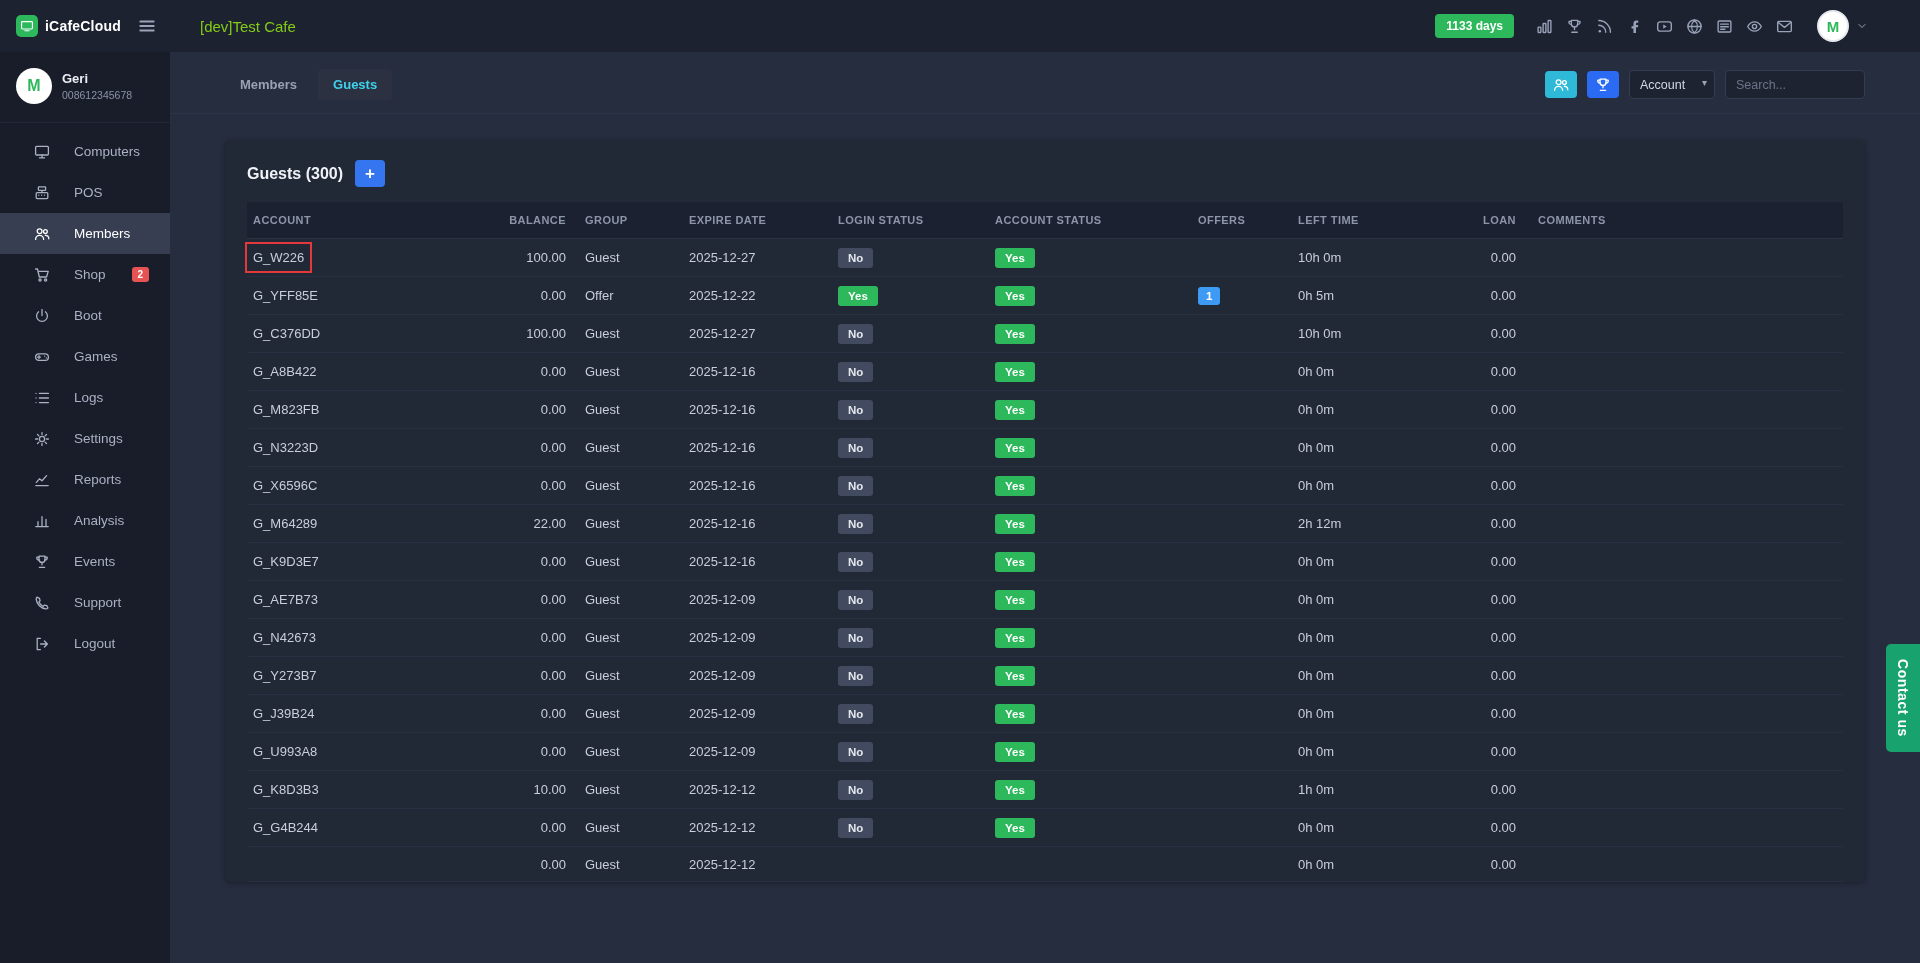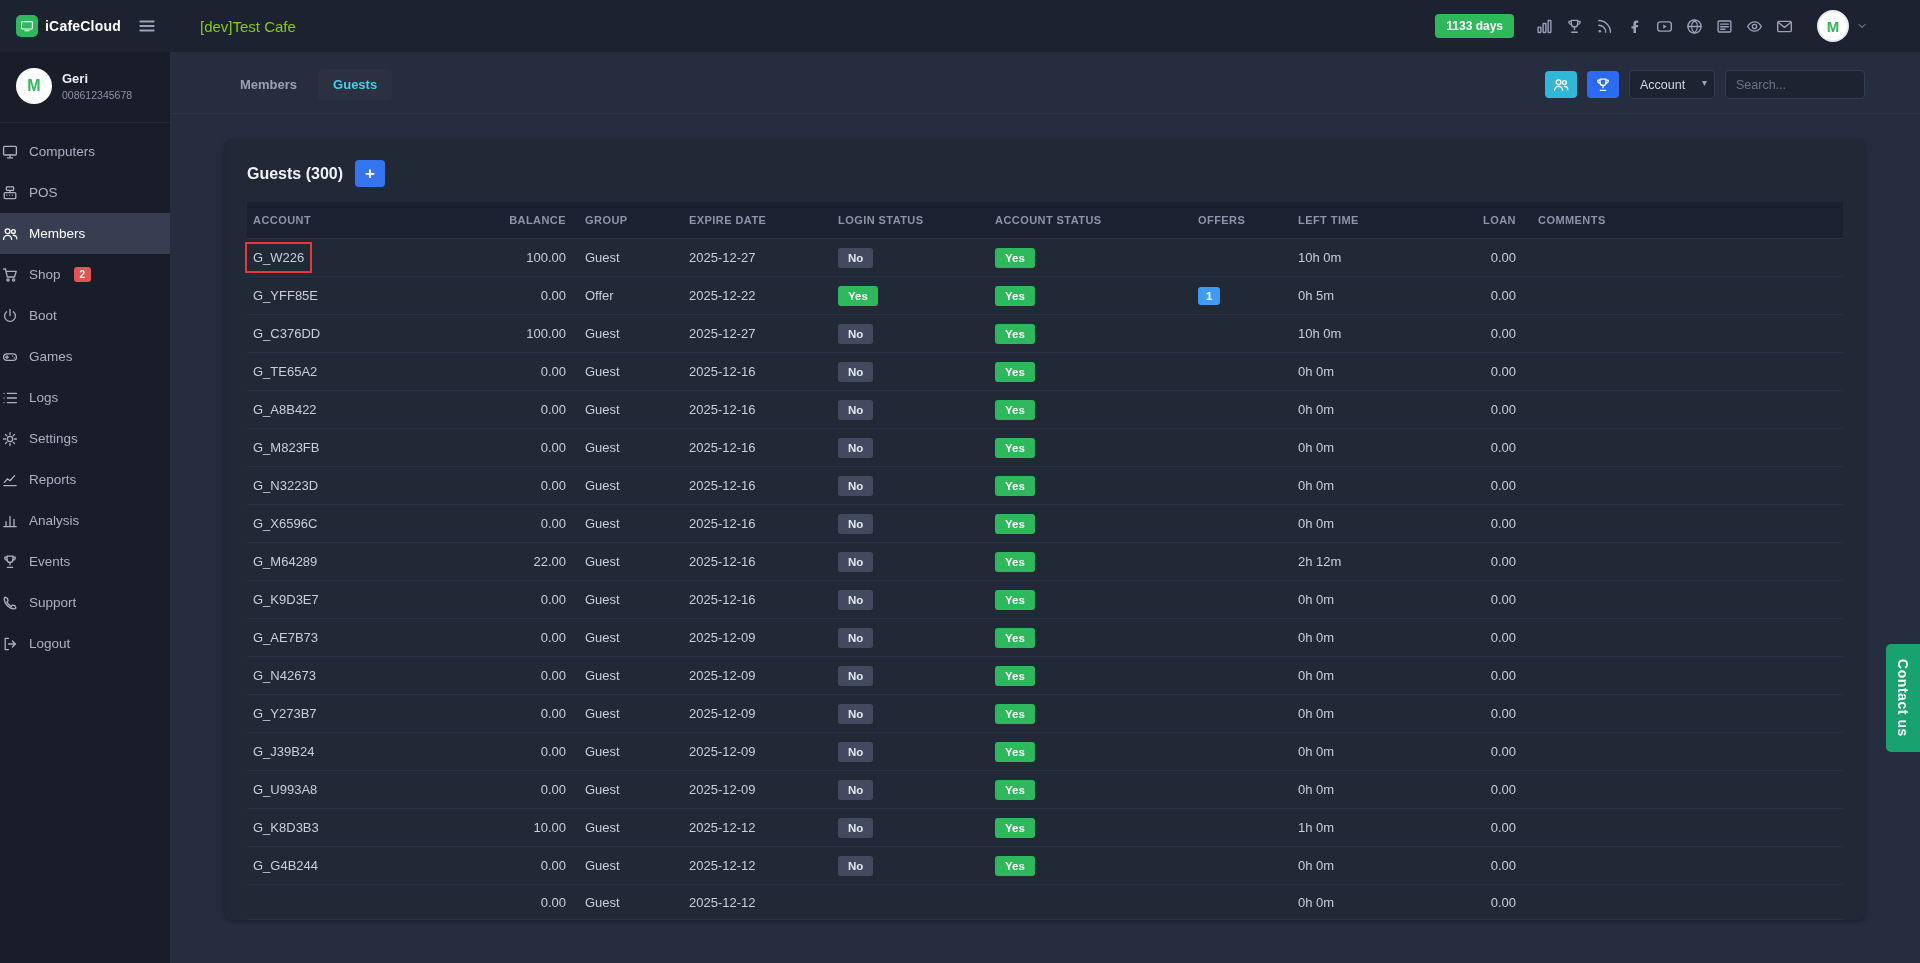--- a/index.html
+++ b/index.html
@@ -30,21 +30,21 @@
   .chevron { color:#9aa3b8; } .chevron svg { width:12px; height:12px; }
 
   
   .layout { display:flex; height:911px; }
   .sidebar { width:170px; flex:0 0 170px; background:#191d2a; display:flex; flex-direction:column; }
   .user-block { display:flex; align-items:center; gap:10px; padding:16px 14px 18px 16px; border-bottom:1px solid #232838; }
   .user-avatar { width:36px; height:36px; border-radius:50%; background:#ffffff; color:#2eb85c; font-weight:800; font-size:16px; display:flex; align-items:center; justify-content:center; }
   .user-name { color:#eceef4; font-size:13px; font-weight:700; }
   .user-phone { color:#8a92a6; font-size:10.5px; margin-top:3px; }
   .nav { padding-top:8px; }
-  .nav-item { height:41px; display:flex; align-items:center; gap:11px; padding:0 14px 0 2px; color:#aab1c2; font-size:13.5px; cursor:pointer; }
+  .nav-item { height:41px; display:flex; align-items:center; gap:24px; padding:0 14px 0 34px; color:#aab1c2; font-size:13.5px; cursor:pointer; }
   .nav-item.active { background:#373e52; color:#ffffff; }
   .nav-icon svg { width:16px; height:16px; }
   .nav-badge { background:#e55353; color:#fff; font-size:10px; font-weight:700; padding:2px 6px; border-radius:3px; margin-left:2px; }
 
   
   .main { flex:1; background:#262d3e; overflow:hidden; }
   .toolbar { display:flex; align-items:center; justify-content:space-between; padding:17px 55px 13px 55px; border-bottom:1px solid #2d3447; }
   .tabs { display:flex; align-items:center; gap:6px; }
   .tab { padding:8px 15px; font-size:13px; font-weight:600; color:#9aa1b3; cursor:pointer; border-radius:4px; }
   .tab.active { color:#3fd2ec; background:#2b3140; }
@@ -416,32 +416,20 @@
                 <td class="c-group">Guest</td>
                 <td class="c-expire_date">2025-12-27</td>
                 <td class="c-login_status"><span class="badge no">No</span></td>
                 <td class="c-account_status"><span class="badge yes">Yes</span></td>
                 <td class="c-offers"></td>
                 <td class="c-left_time">10h 0m</td>
                 <td class="c-loan right">0.00</td>
                 <td class="c-comments"></td>
               </tr>
               <tr>
-                <td class="c-account"><span>G_TE65A2</span></td>
-                <td class="c-balance right">0.00</td>
-                <td class="c-group">Guest</td>
-                <td class="c-expire_date">2025-12-16</td>
-                <td class="c-login_status"><span class="badge no">No</span></td>
-                <td class="c-account_status"><span class="badge yes">Yes</span></td>
-                <td class="c-offers"></td>
-                <td class="c-left_time">0h 0m</td>
-                <td class="c-loan right">0.00</td>
-                <td class="c-comments"></td>
-              </tr>
-              <tr>
                 <td class="c-account"><span>G_A8B422</span></td>
                 <td class="c-balance right">0.00</td>
                 <td class="c-group">Guest</td>
                 <td class="c-expire_date">2025-12-16</td>
                 <td class="c-login_status"><span class="badge no">No</span></td>
                 <td class="c-account_status"><span class="badge yes">Yes</span></td>
                 <td class="c-offers"></td>
                 <td class="c-left_time">0h 0m</td>
                 <td class="c-loan right">0.00</td>
                 <td class="c-comments"></td>

